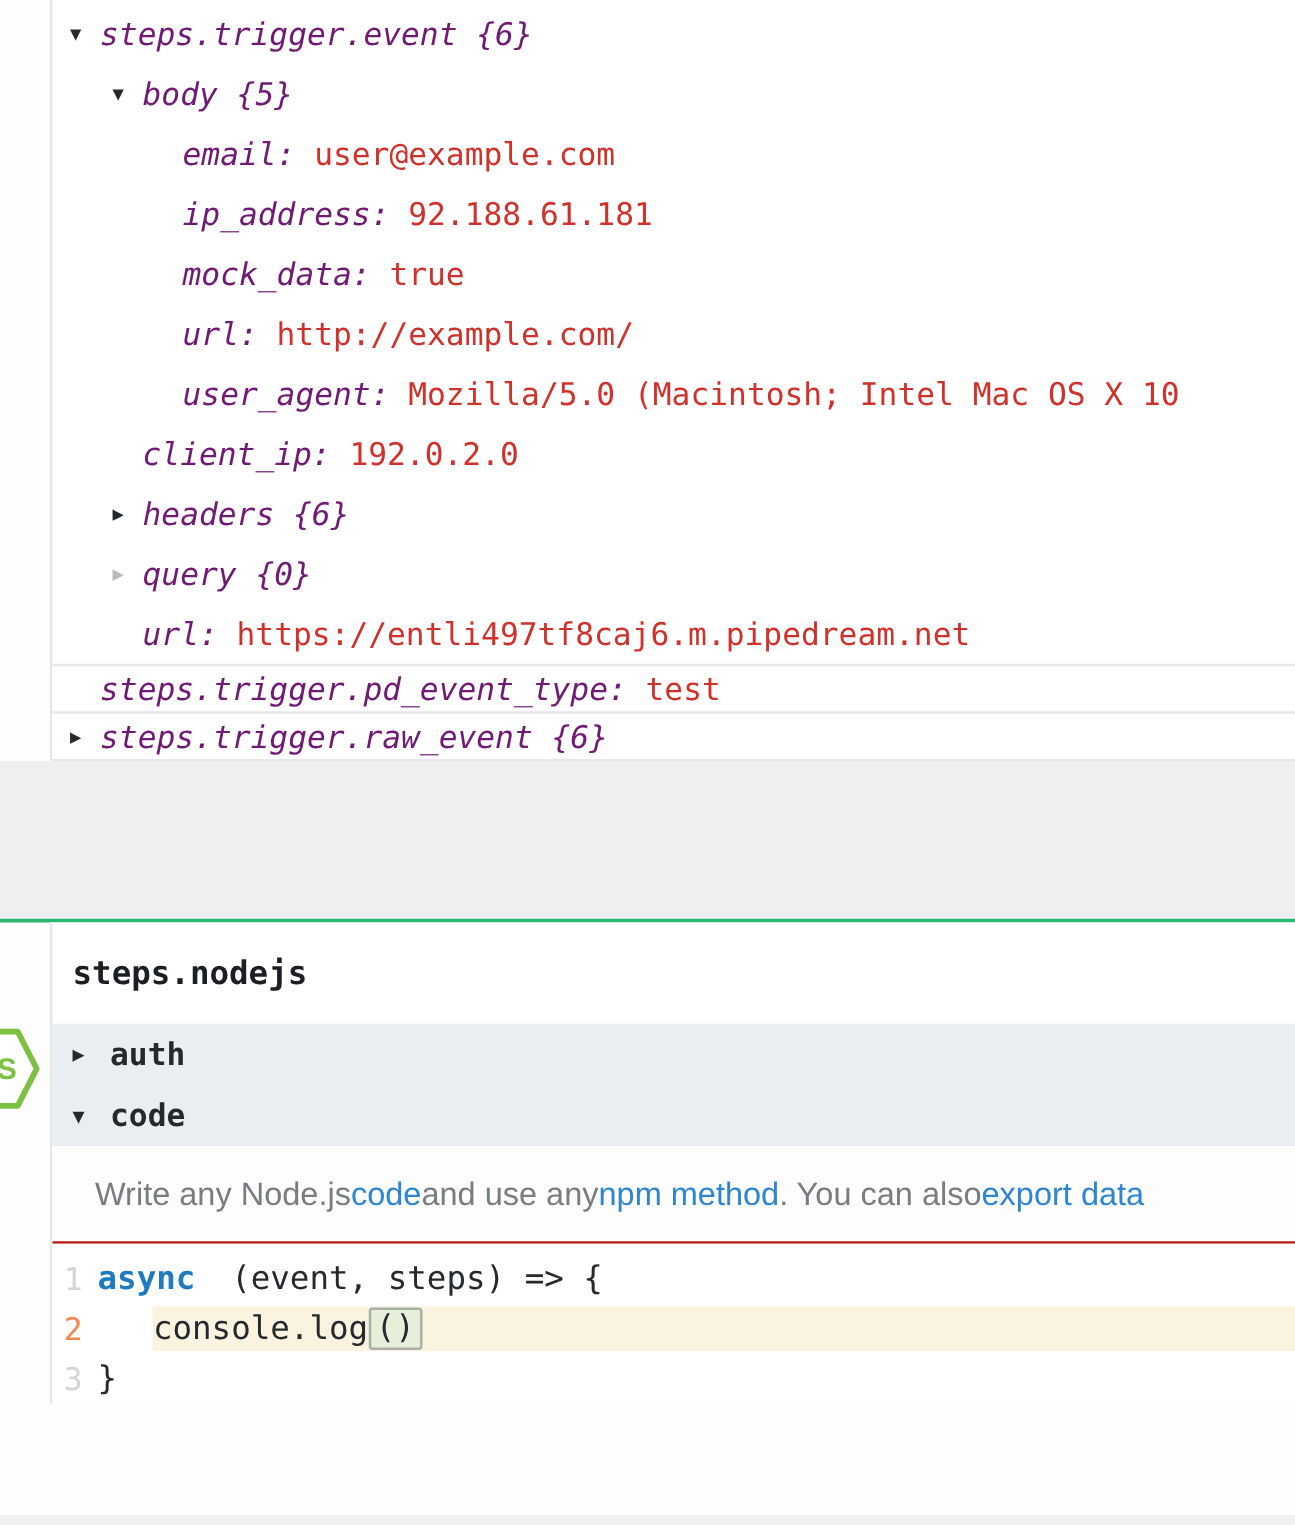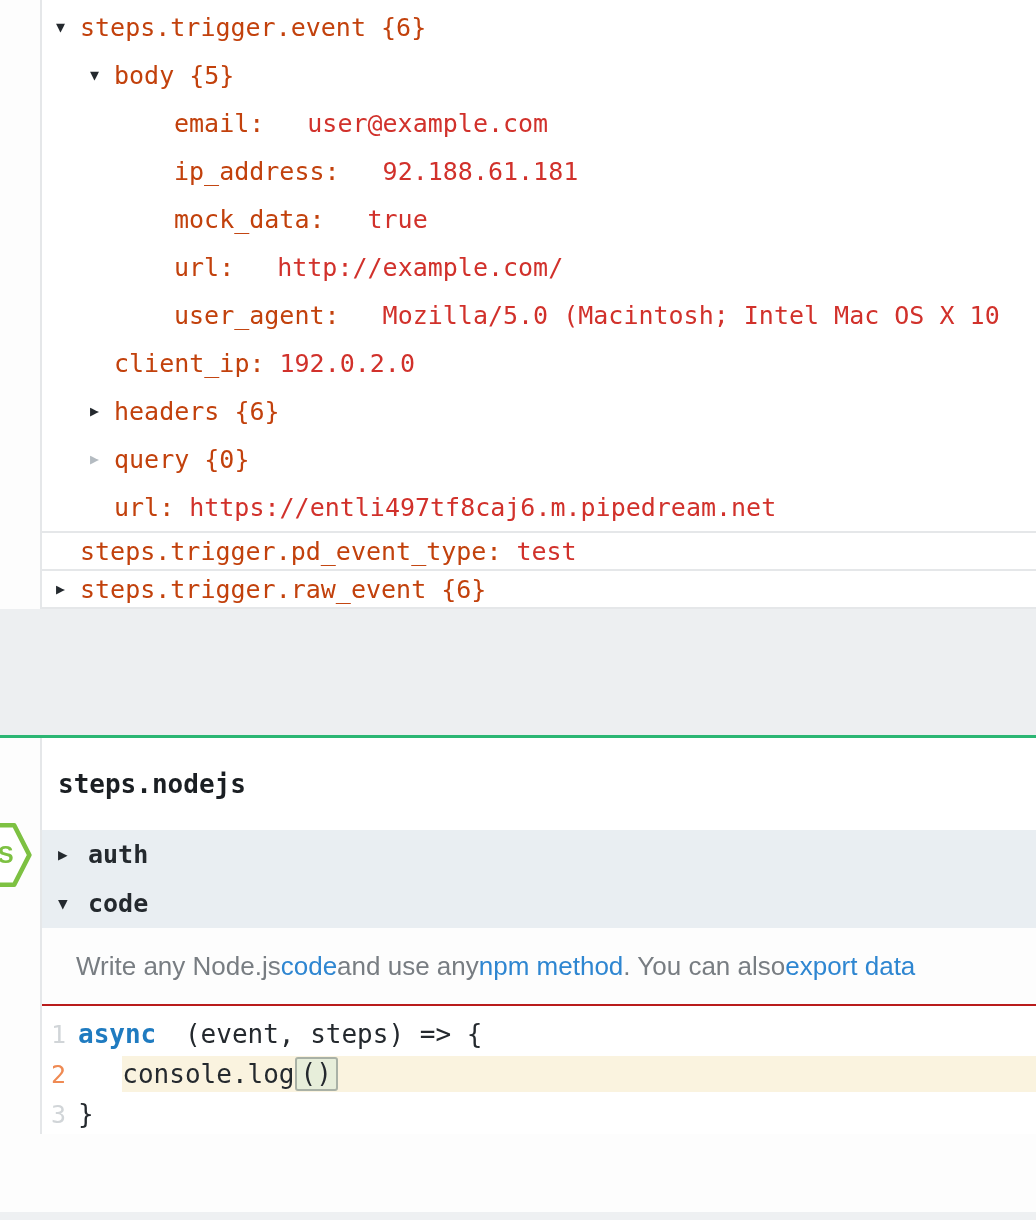--- a/index.html
+++ b/index.html
@@ -9,36 +9,36 @@
     background:#fdfdfd; font-family:"DejaVu Sans Mono", monospace;
     color:#24292e;
   }
 
   
   .top-card { margin-left:40px; border-left:2px solid #e5e7e9; background:#fff; }
   .tree { padding-top:3px; font-size:25px; }
   .tree-row { height:48px; display:flex; align-items:center; white-space:pre; overflow:hidden; }
   .tree-row.lvl0 { padding-left:14px; }
   .tree-row.lvl1 { padding-left:48px; }
-  .tree-row.lvl2 { padding-left:80px;gap:28px; }
+  .tree-row.lvl2 { padding-left:80px; }
   .arrow { flex:none; width:24px; font-size:15px; color:#24292e; }
   .arrow.muted { color:#b4bbc1; }
-  .key { color:#c2410c; }
+  .key { color:#701a75;font-style:italic; }
   .value { color:#d1312b; margin-left:15px; }
   .footer-row { height:38px; border-top:2px solid #e5e7e9; display:flex; align-items:center;
                 white-space:pre; overflow:hidden; padding-left:14px; font-size:25px; background:#fff; }
   .top-card { border-bottom:2px solid #e5e7e9; }
 
   
   .gap-band { height:126px; background:#edeff1; }
   .green-line { height:3px; background:#2bb673; }
 
   
   .step-card { margin-left:40px; border-left:2px solid #e5e7e9; background:#fff; }
-  .step-header { height:92px; display:flex; align-items:center; padding-left:16px; }
+  .step-header { height:81px; display:flex; align-items:center; padding-left:16px; }
   .step-title { font-size:26px; font-weight:bold; color:#1b1f23; }
   .fold-row { height:49px; background:#e9eef2; display:flex; align-items:center;
               padding-left:16px; font-size:25px; font-weight:bold; cursor:pointer; }
   .fold-row .arrow { width:30px; font-size:16px; }
   .help-row { height:78px; border-bottom:2px solid #b91c1c; display:flex; align-items:center;
               padding-left:34px; font-family:"Liberation Sans", sans-serif; font-size:26px;
               color:#787d82; white-space:nowrap; overflow:hidden; background:#fdfdfd; }
   .help-link { color:#2e86d1; }
 
   

